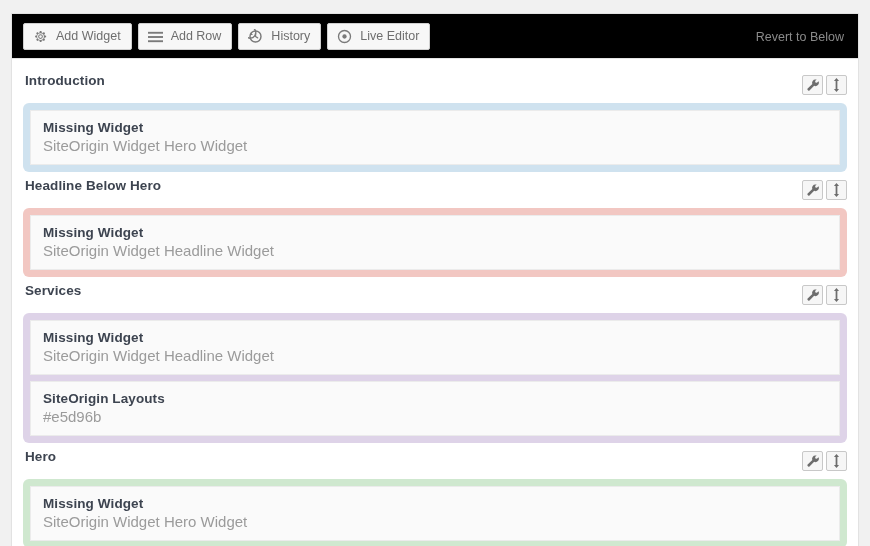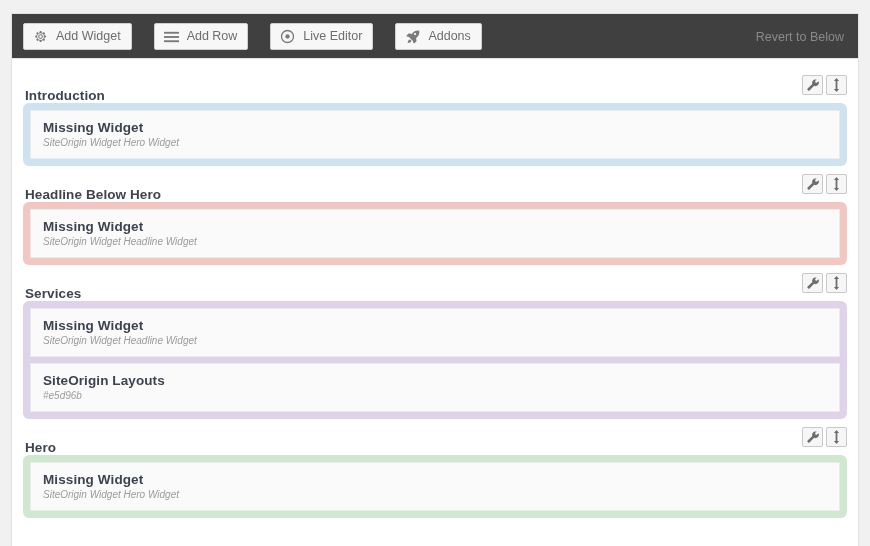--- a/index.html
+++ b/index.html
@@ -19,26 +19,25 @@
     min-height: 560px;
     background: #ffffff;
     border: 1px solid #e2e2e2;
     box-shadow: 0 1px 1px rgba(0,0,0,.04);
   }
 
   
   #toolbar {
     position: relative;
     height: 45px;
-    background: #404040;
+    background: #000000;
     border-bottom: 1px solid #e4e4e4;
     padding: 9px 11px 0 11px;
     display: flex;
     align-items: flex-start;
-    gap: 16px;
   }
   .tb-btn {
     display: inline-flex;
     align-items: center;
     height: 27px;
     padding: 0 10px 0 8px;
     margin-right: 6px;
     background: #f7f7f7;
     border: 1px solid #cfcfcf;
     border-radius: 2px;
@@ -72,21 +71,21 @@
   
   #rows { padding: 14px 11px 18px 11px; }
 
   .row-block { margin-bottom: 6px; }
 
   .row-head {
     position: relative;
     height: 30px;
     padding: 0 2px;
     display: flex;
-    align-items: flex-end;
+    align-items: flex-start;
   }
   .row-title {
     font-size: 13.5px;
     font-weight: bold;
     color: #3d4450;
     letter-spacing: .1px;
   }
   .row-actions {
     position: absolute;
     right: 0; top: 2px;
@@ -117,23 +116,22 @@
   }
   .widget + .widget { margin-top: 6px; }
   .w-title {
     font-size: 13.5px;
     font-weight: bold;
     color: #3d4450;
     margin-bottom: 2px;
     letter-spacing: .1px;
   }
   .w-sub {
-    font-size: 10px;
+    font-size: 15px;
     color: #9b9b9b;
-    font-style: italic;
   }
 </style>
 </head>
 <body>
 
 <div id="panel">
 
   <div id="toolbar">
 
     <div class="tb-btn">
@@ -151,40 +149,43 @@
         <svg width="15" height="12" viewBox="0 0 16 12">
           <rect x="0" y="0.5" width="16" height="2" fill="#7a7a7a"></rect>
           <rect x="0" y="5" width="16" height="2" fill="#7a7a7a"></rect>
           <rect x="0" y="9.5" width="16" height="2" fill="#7a7a7a"></rect>
         </svg>
       </span>
       <span>Add Row</span>
     </div>
 
 
+    <div class="tb-btn">
+      <span class="ico">
+        <svg width="15" height="15" viewBox="0 0 18 18">
+          <path d="M9 2.4A6.6 6.6 0 102.9 11" fill="none" stroke="#7a7a7a" stroke-width="1.7" stroke-linecap="round"></path>
+          <path d="M9 2.4A6.6 6.6 0 012.9 11" fill="none" stroke="#7a7a7a" stroke-width="1.7" stroke-linecap="round"></path>
+          <circle cx="9" cy="9" r="6.6" fill="none" stroke="#7a7a7a" stroke-width="1.7"></circle>
+          <path d="M3.2 4.2l-.5 3.3 3.3-.5z" fill="#7a7a7a"></path>
+          <path d="M9 5.4V9l2.6 1.6" fill="none" stroke="#7a7a7a" stroke-width="1.6" stroke-linecap="round"></path>
+        </svg>
+      </span>
+      <span>History</span>
+    </div>
 
     <div class="tb-btn">
       <span class="ico">
         <svg width="15" height="15" viewBox="0 0 18 18">
           <circle cx="9" cy="9" r="7.2" fill="none" stroke="#7a7a7a" stroke-width="1.6"></circle>
           <circle cx="9" cy="9" r="2.6" fill="#7a7a7a"></circle>
         </svg>
       </span>
       <span>Live Editor</span>
     </div>
 
-    <div class="tb-btn">
-      <span class="ico">
-        <svg width="16" height="16" viewBox="0 0 18 18">
-          <path fill="#7a7a7a" d="M15.8 1.9c-2.6-.4-5.2.5-7 2.3L7.5 5.5 5.1 5c-.5-.1-1 .05-1.35.4L1.9 7.25c-.35.35-.2.95.28 1.1l2.3.7 4.4 4.4.7 2.3c.15.47.75.62 1.1.27l1.85-1.85c.35-.35.5-.85.4-1.35l-.5-2.4 1.3-1.3c1.8-1.8 2.7-4.4 2.3-7zm-3.6 4.6a1.25 1.25 0 11-1.77-1.77 1.25 1.25 0 011.77 1.77z"></path>
-          <path fill="#7a7a7a" d="M4.2 12.3c-.9.9-1.2 3.6-1.2 3.6s2.7-.3 3.6-1.2a1.7 1.7 0 00-2.4-2.4z"></path>
-        </svg>
-      </span>
-      <span>Addons</span>
-    </div>
 
     <a id="revert" href="#">Revert to Below</a>
   </div>
 
   <div id="rows">
       <div class="row-block">
         <div class="row-head">
           <div class="row-title">Introduction</div>
           <div class="row-actions">
             <div class="act-btn">

